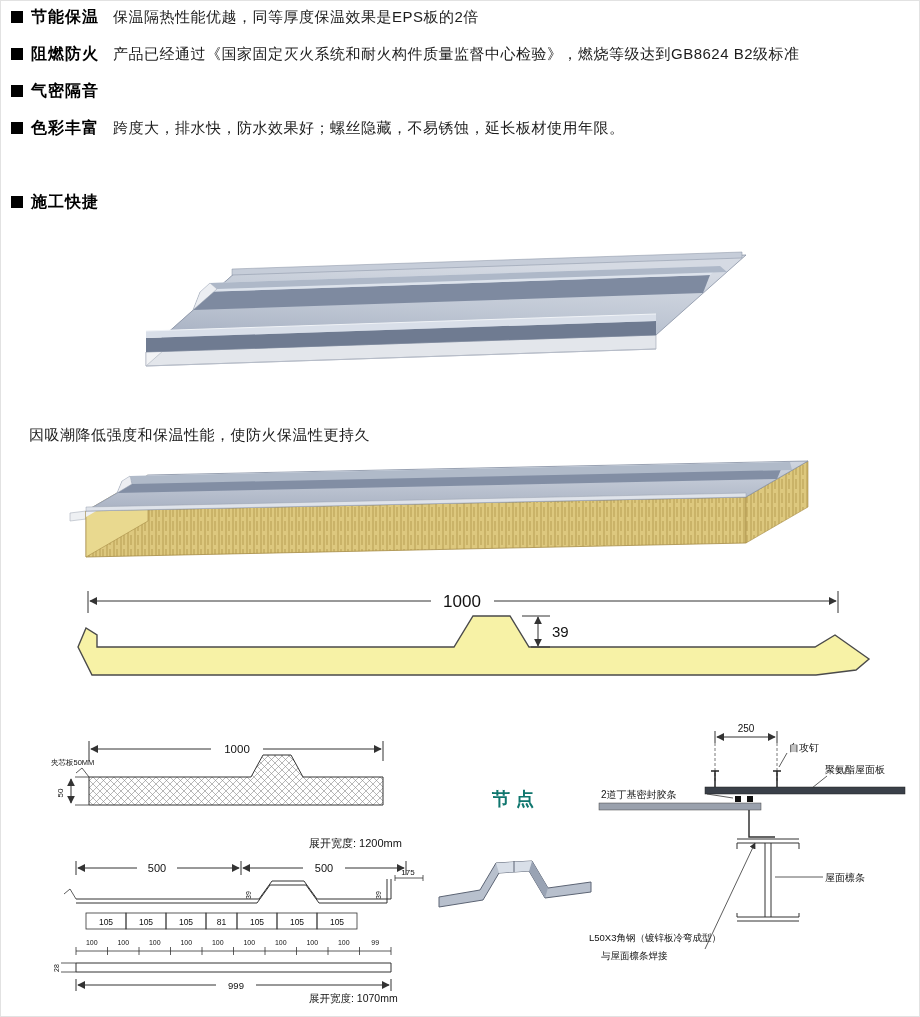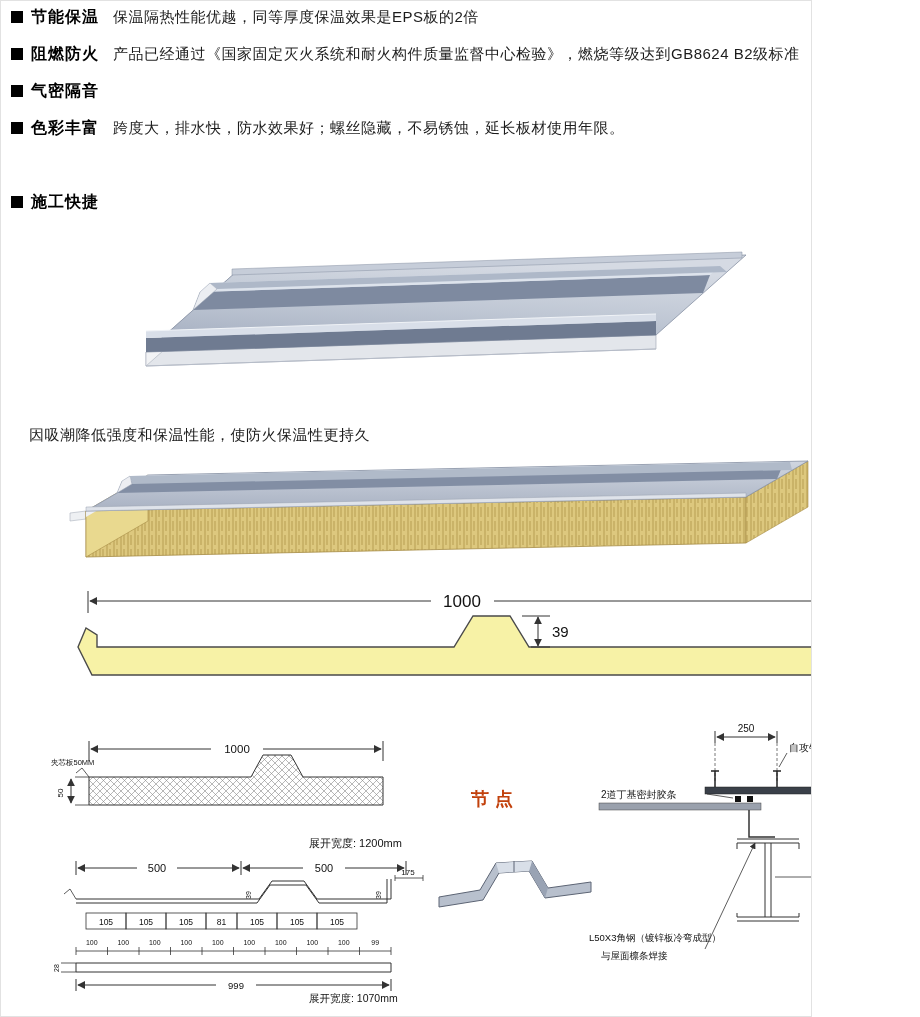--- a/index.html
+++ b/index.html
@@ -3,30 +3,30 @@
 <meta charset="utf-8">
 <style>
   * { margin:0; padding:0; box-sizing:border-box; }
   html,body { background:#fff; }
   body {
     width:920px; height:1017px; position:relative;
     font-family:"Liberation Sans","DejaVu Sans",sans-serif;
     color:#1a1a1a;
   }
   .page {
-    position:absolute; left:0; top:0; width:812px; height:1017px;
+    position:absolute; left:0; top:0; width:920px; height:1017px;
     background:#ffffff; border:1px solid #e2e2e2; overflow:hidden;
   }
   .feature-row { position:absolute; left:10px; display:flex; align-items:flex-start; white-space:nowrap; line-height:20px; }
   .bullet { width:12px; height:12px; background:#000; margin-top:4px; flex:none; }
   .feat-label { font-weight:bold; font-size:16px; margin-left:8px; letter-spacing:1px; color:#000; }
   .feat-text  { font-size:15px; margin-left:14px; letter-spacing:0.5px; color:#1c1c1c; }
   .abs { position:absolute;margin-top:14px; }
   .line2 { font-size:15px; letter-spacing:0.5px; color:#1c1c1c; white-space:nowrap; }
-  .node-title { font-weight:bold; font-size:18px; letter-spacing:6px; color:#c2410c; text-align:left; width:90px; }
+  .node-title { font-weight:bold; font-size:18px; letter-spacing:6px; color:#0f766e; text-align:center; width:90px; }
   svg { position:absolute; overflow:visible; }
   svg text { fill:#111; font-family:"Liberation Sans","DejaVu Sans",sans-serif; }
   .dim { stroke:#333; stroke-width:1; fill:none; }
   .thin { stroke:#333; stroke-width:0.8; fill:none; }
   .dash { stroke:#555; stroke-width:0.8; stroke-dasharray:3 2; fill:none; }
 </style>
 </head>
 <body>
 
 <div class="page">

